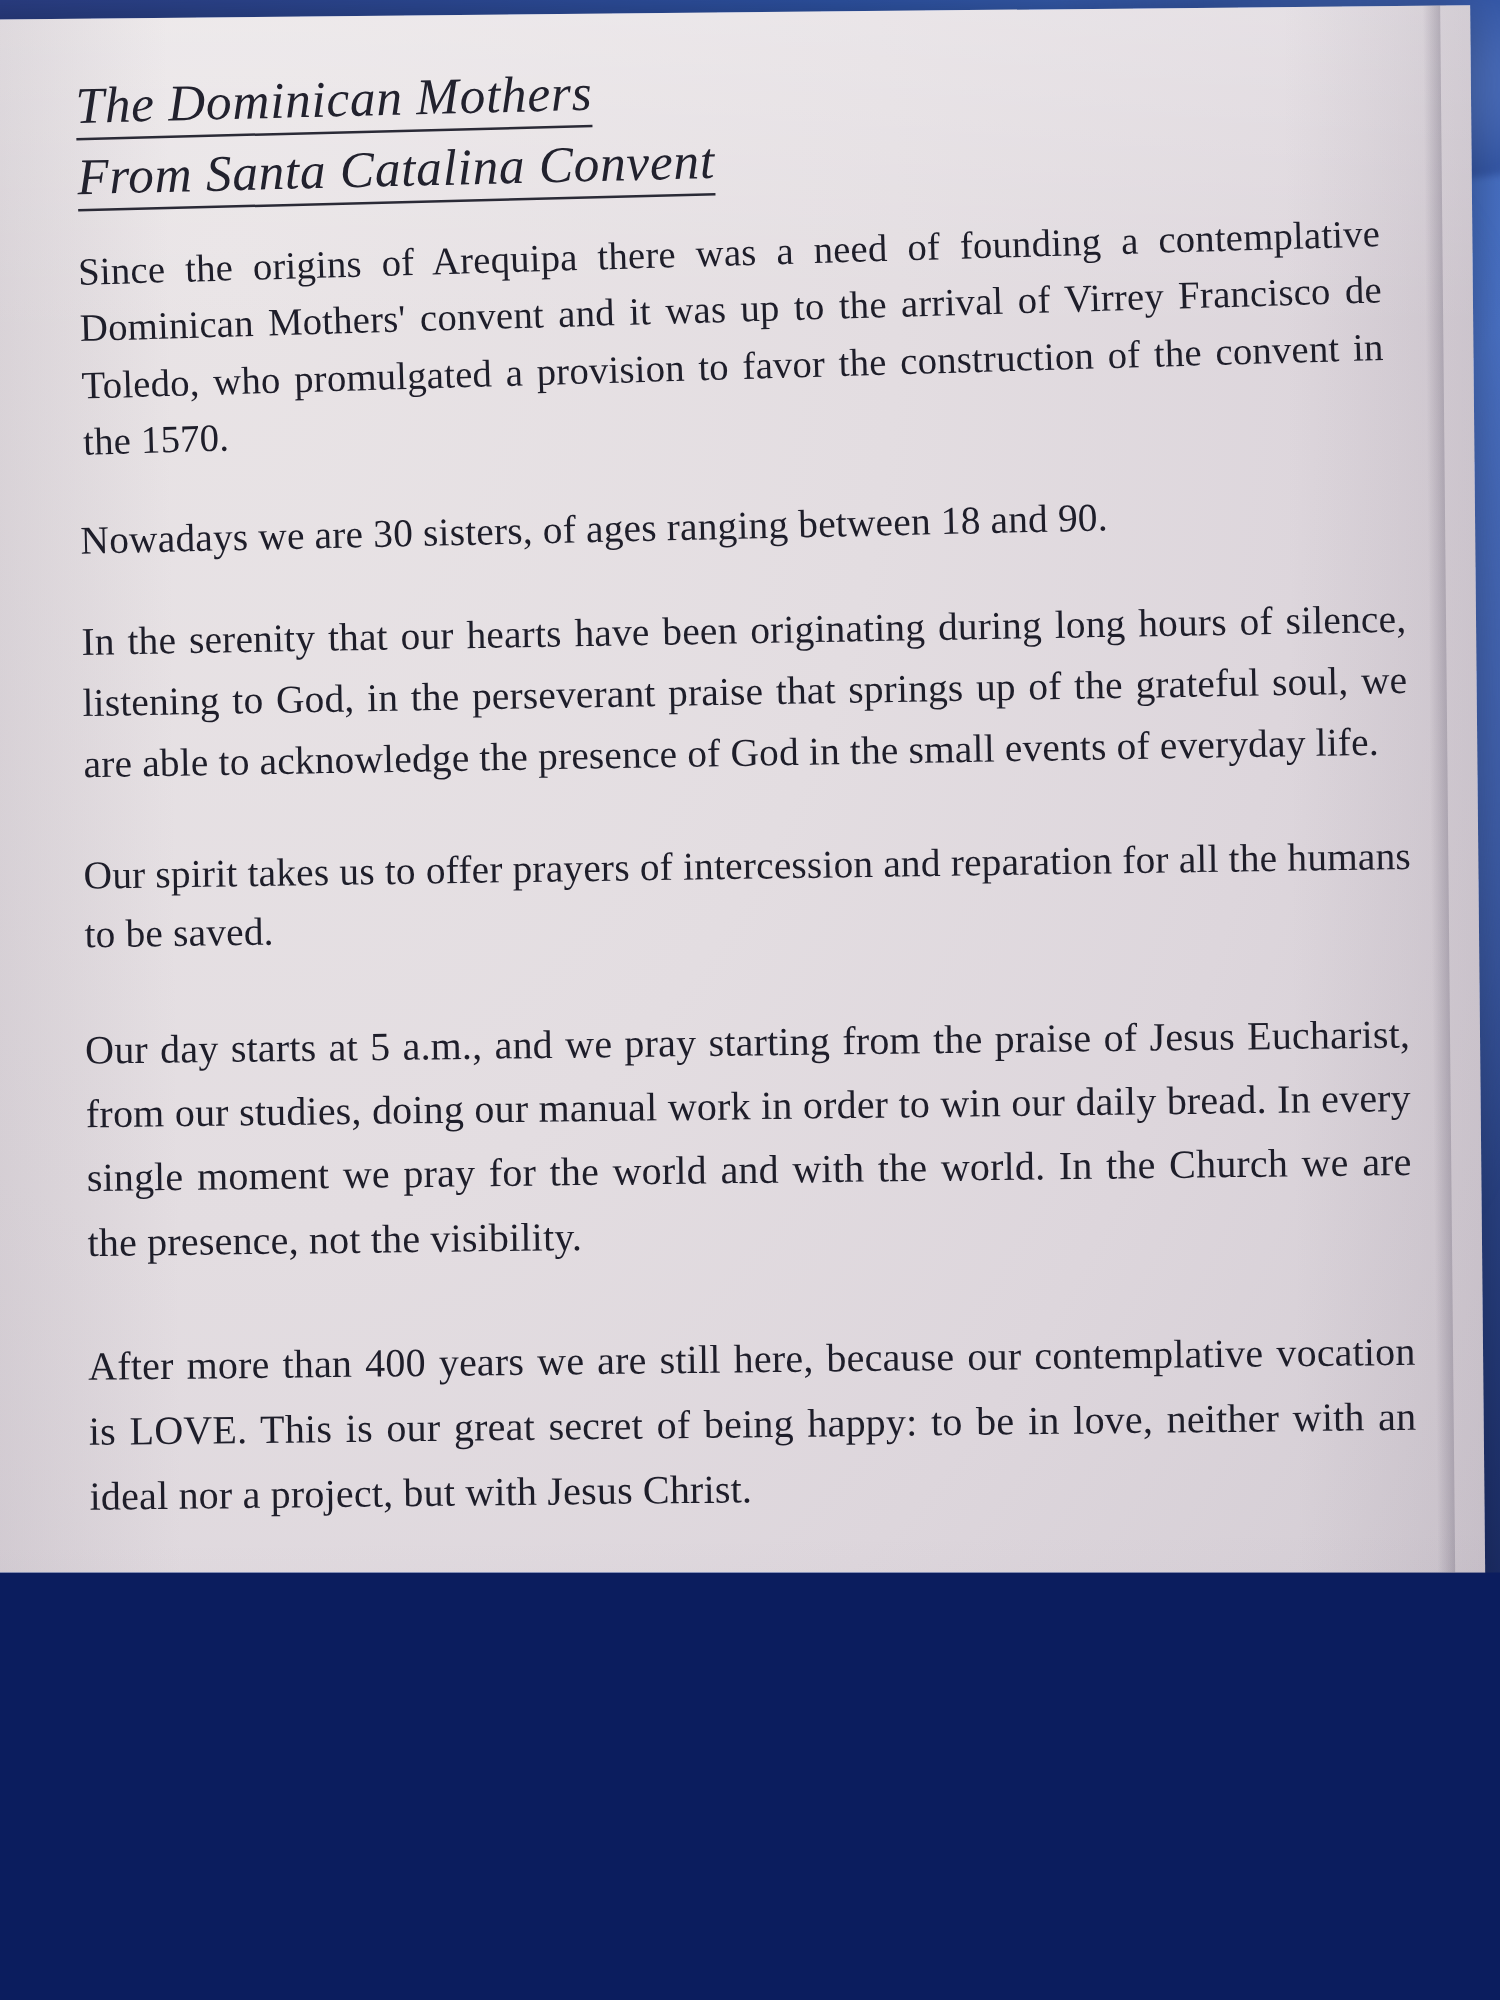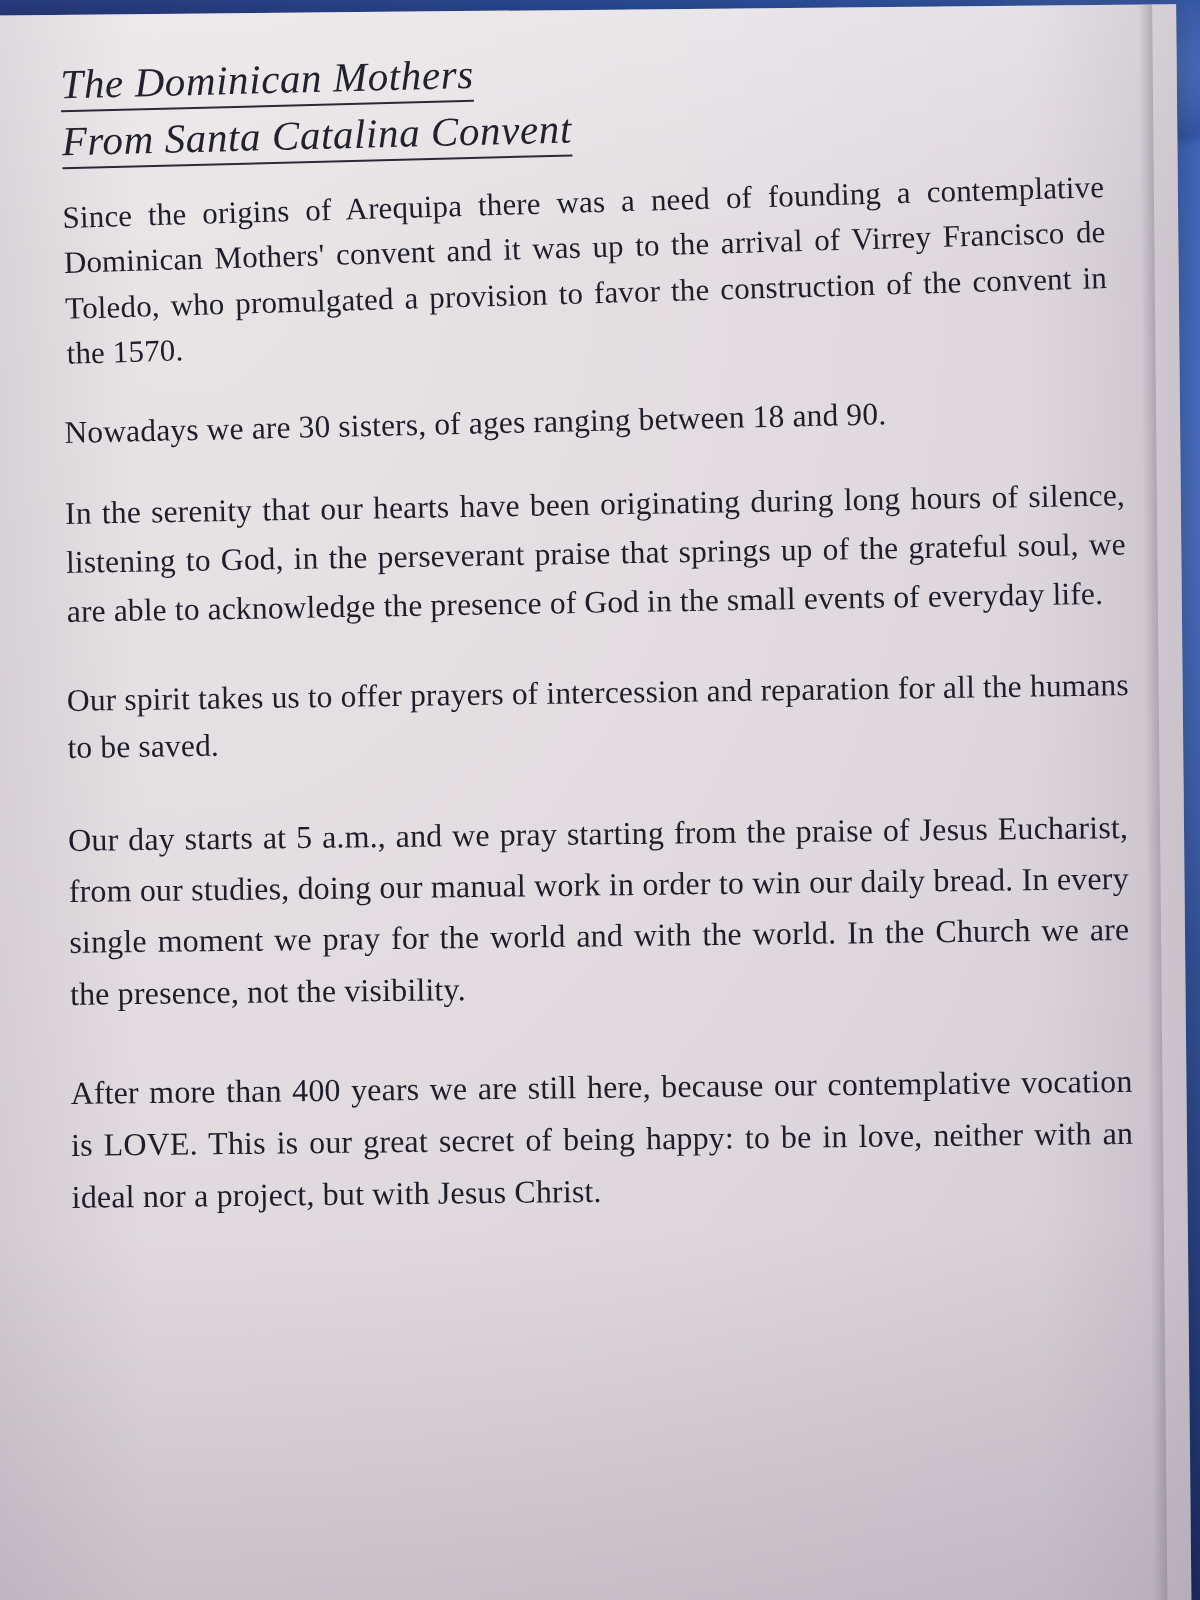--- a/index.html
+++ b/index.html
@@ -11,21 +11,21 @@
     width: 1200px;
     height: 1600px;
     overflow: hidden;
     font-family: "Liberation Serif", serif;
   }
 
   
   #scene {
     position: relative;
     width: 1200px;
-    height: 1600px;
+    height: 1258px;
     background: linear-gradient(120deg, #2b3f86 0%, #2f55a8 35%, #4a73c8 70%, #1d2f6b 100%);
     overflow: hidden;
   }
 
   
   .bg-glow-1 {
     position: absolute;
     left: 860px; top: -40px;
     width: 480px; height: 190px;
     background: radial-gradient(ellipse at 40% 60%, #6b8edb 0%, #3558a8 55%, rgba(30,48,110,0) 80%);

